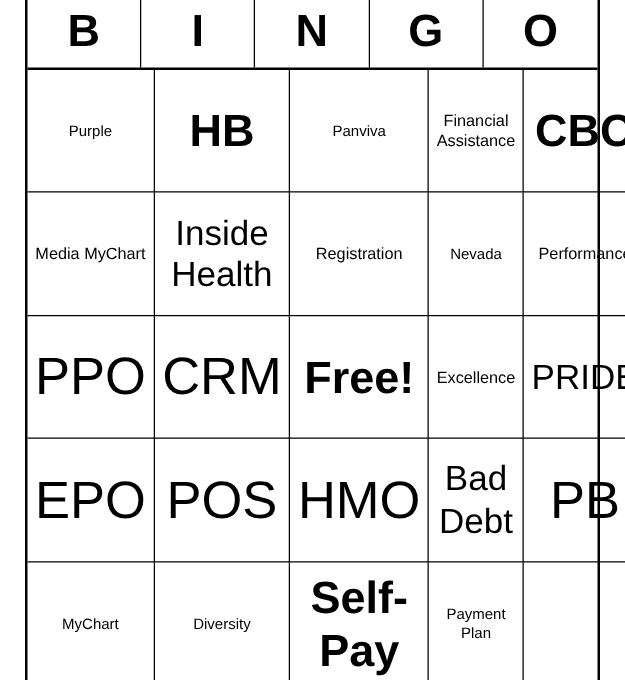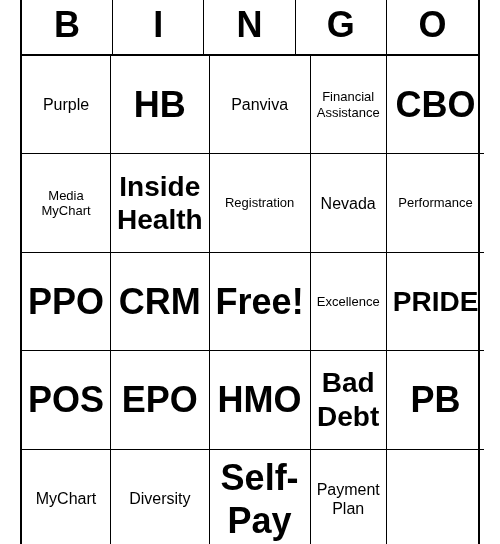--- a/index.html
+++ b/index.html
@@ -68,36 +68,36 @@
 
     .bingo-cell span {
       line-height: 1.2;
     }
 
     .size-small {
       font-size: 13px;
     }
 
     .size-medium {
-      font-size: 16px;
+      font-size: 12px;
     }
 
     .size-large {
       font-size: 28px;
-      font-weight: bold;
+      font-weight: normal;
     }
 
     .size-xlarge {
       font-size: 36px;
       font-weight: bold;
     }
 
     .size-xxlarge {
-      font-size: 36px;
-      font-weight: bold;
+      font-size: 42px;
+      font-weight: normal;
     }
   </style>
 </head>
 <body>
 
 <div class="bingo-card">
   <div class="bingo-header">
   <div class="bingo-header-cell">B</div>
       <div class="bingo-header-cell">I</div>
       <div class="bingo-header-cell">N</div>
@@ -144,24 +144,24 @@
       <div class="bingo-cell">
         <span class="size-xlarge">Free!</span>
       </div>
       <div class="bingo-cell">
         <span class="size-small">Excellence</span>
       </div>
       <div class="bingo-cell">
         <span class="size-large">PRIDE</span>
       </div>
       <div class="bingo-cell">
-        <span class="size-xxlarge">POS</span>
+        <span class="size-xxlarge">EPO</span>
       </div>
       <div class="bingo-cell">
-        <span class="size-xxlarge">EPO</span>
+        <span class="size-xxlarge">POS</span>
       </div>
       <div class="bingo-cell">
         <span class="size-xxlarge">HMO</span>
       </div>
       <div class="bingo-cell">
         <span class="size-large">Bad Debt</span>
       </div>
       <div class="bingo-cell">
         <span class="size-xxlarge">PB</span>
       </div>

